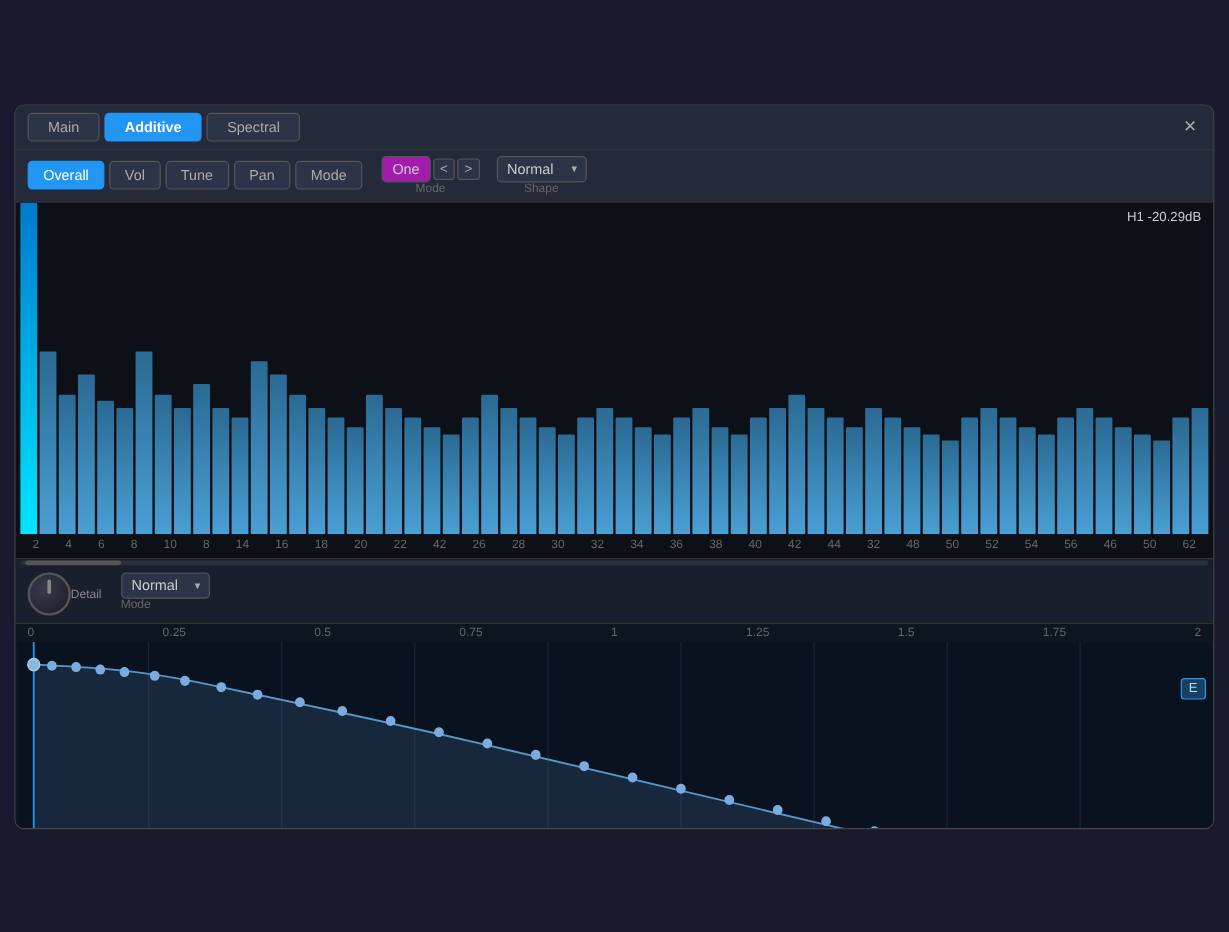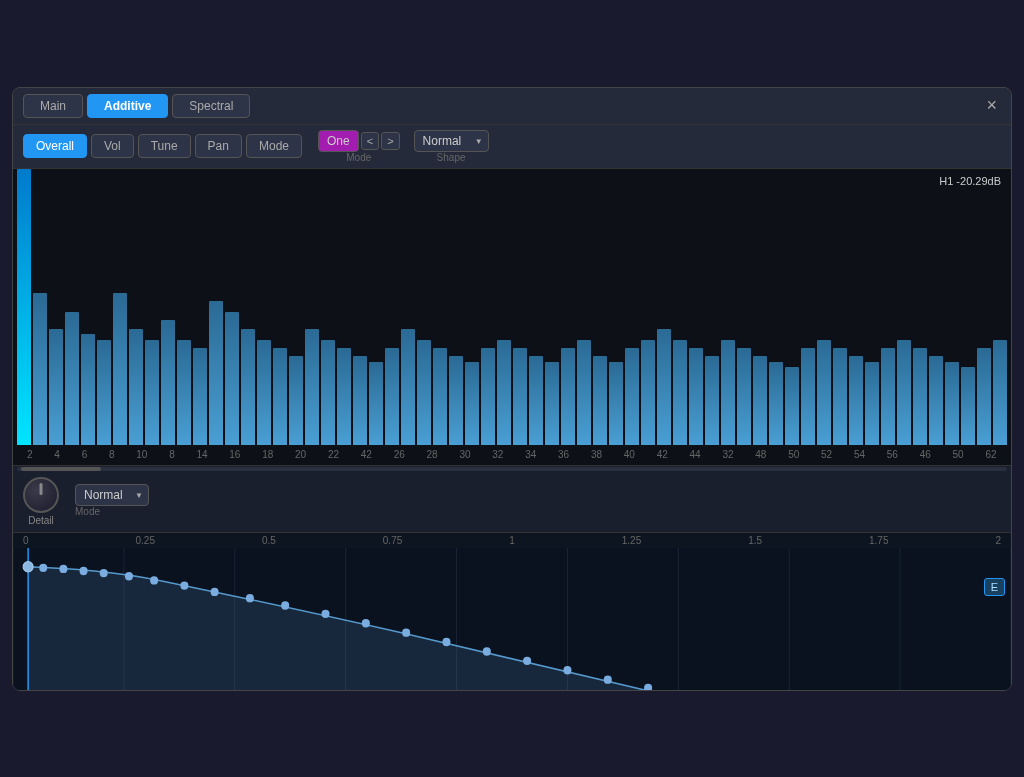--- a/index.html
+++ b/index.html
@@ -225,21 +225,21 @@
       border-top: 2px solid #333;
     }
     .detail-row {
       display: flex;
       align-items: center;
       padding: 6px 10px;
       gap: 16px;
     }
     .detail-knob-container {
       display: flex;
-      flex-direction: column;
+      flex-direction: row;
       align-items: center;
     }
     .knob {
       width: 36px;
       height: 36px;
       border-radius: 50%;
       background: radial-gradient(circle at 35% 35%, #3a3a4a, #1a1a2a);
       border: 2px solid #555;
       position: relative;
       display: flex;

